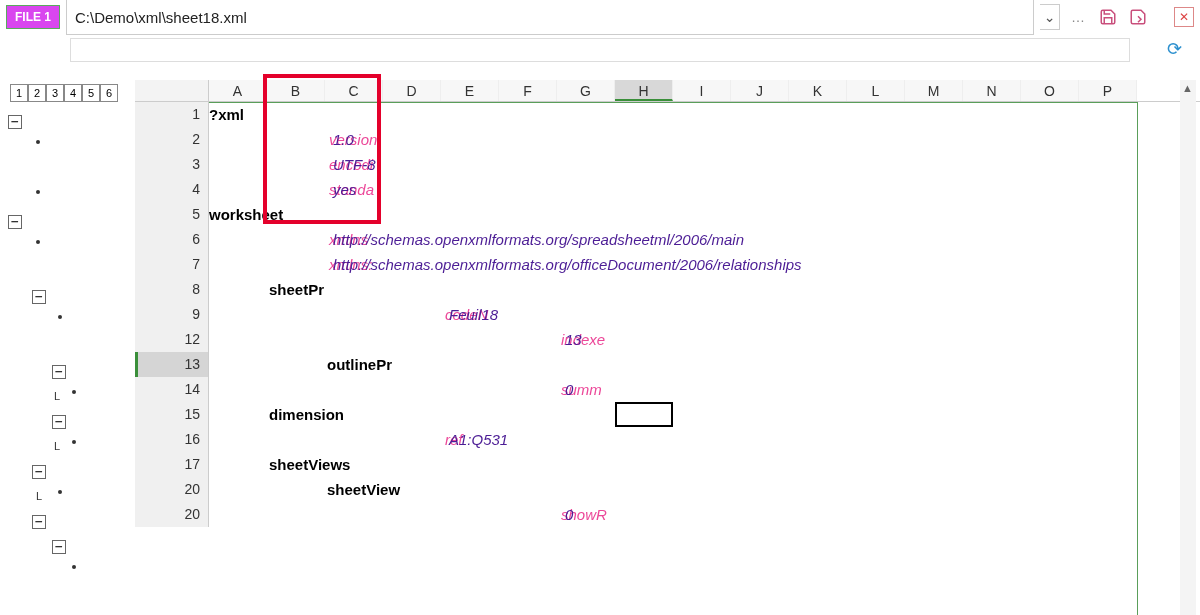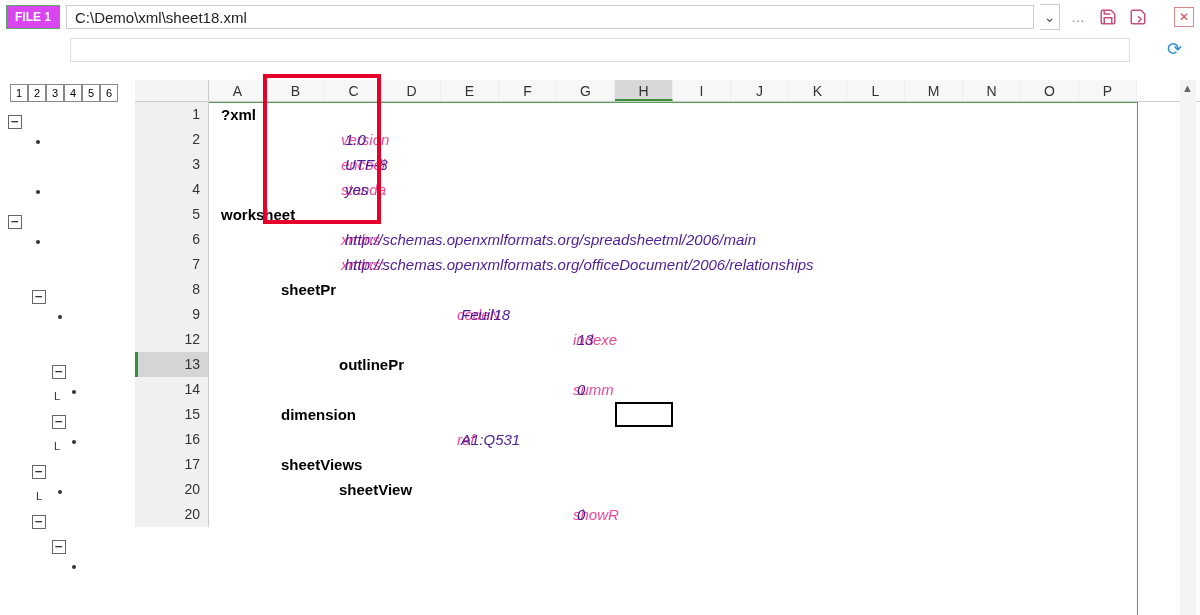--- a/index.html
+++ b/index.html
@@ -1,20 +1,20 @@
 <!DOCTYPE html>
 <html><head>
 <meta charset="utf-8">
 <style>
 * { box-sizing: border-box; margin: 0; padding: 0; }
 body { font-family: "Segoe UI", Arial, sans-serif; font-size: 14px; background: #fff; color: #000; width: 1200px; height: 615px; overflow: hidden; position: relative; }
 
 .toolbar { display: flex; align-items: center; padding: 4px 6px; gap: 6px; height: 34px; }
 .file-tab { background: #d946ef; color: #fff; font-size: 12px; font-weight: bold; padding: 4px 8px; border: 1px solid #5aa95e; }
-.path-input { flex: 1; height: 24px; border: 1px solid #ccc; padding: 2px 8px; font-size: 15px; color: #222; background: #fff; }
+.path-input { flex: 1; height: 36px; border: 1px solid #ccc; padding: 2px 8px; font-size: 15px; color: #222; background: #fff; }
 .path-dropdown { width: 20px; height: 26px; border: 1px solid #ccc; border-left: none; display: flex; align-items: center; justify-content: center; color: #555; background: #fff; }
 .icon-btn { width: 24px; height: 24px; display: flex; align-items: center; justify-content: center; color: #888; cursor: pointer; }
 .icon-save { color: #c94f7c; }
 .icon-close { color: #d44; border: 1px solid #d88; width: 20px; height: 20px; font-size: 12px; }
 
 .formula-bar { padding: 4px 10px; height: 32px; display: flex; align-items: center; margin: 0 60px 4px 60px;}
 .formula-input { width: 100%; height: 24px; border: 1px solid #ddd; background: #fff; padding: 2px 6px; }
 
 .refresh-icon { position: absolute; right: 18px; top: 38px; color: #2b8fce; font-size: 18px; }
 
@@ -31,21 +31,21 @@
 .grid-wrap { flex: 1; position: relative; }
 .col-headers { display: flex; height: 22px; border-bottom: 1px solid #ccc; }
 .rownum-spacer { width: 74px; border-right: 1px solid #ccc; background: #f3f3f3; }
 .col-h { width: 58px; text-align: center; font-size: 14px; color: #333; border-right: 1px solid #eee; background: #f7f7f7; line-height: 22px; }
 .col-h.active { background: #d8d8d8; border-bottom: 2px solid #3a8f3a; }
 
 .rows { }
 .row { display: flex; height: 25px; }
 .row.active .rownum { background: #d5d5d5; border-left: 3px solid #3a8f3a; }
 .rownum { width: 74px; text-align: right; padding-right: 8px; border-right: 1px solid #ccc; background: #f0f0f0; font-size: 14px; line-height: 25px; color: #333; }
-.cell-area { flex: 1; display: flex; padding-left: 12px; align-items: center; font-size: 15px; }
+.cell-area { flex: 1; display: flex; padding-left: 0; align-items: center; font-size: 15px; }
 .bold { font-weight: bold; }
 .attr { color: #ec4899; font-style: italic; }
 .val { color: #4c1d95; font-style: italic; }
 .ind1 { padding-left: 60px; }
 .ind2 { padding-left: 118px; }
 .ind3 { padding-left: 176px; }
 
 .highlight-box { position: absolute; border: 4px solid #e4002b; pointer-events: none; }
 .sel-cell { position: absolute; border: 2px solid #000; width: 58px; height: 25px; background: #fff; }
 

